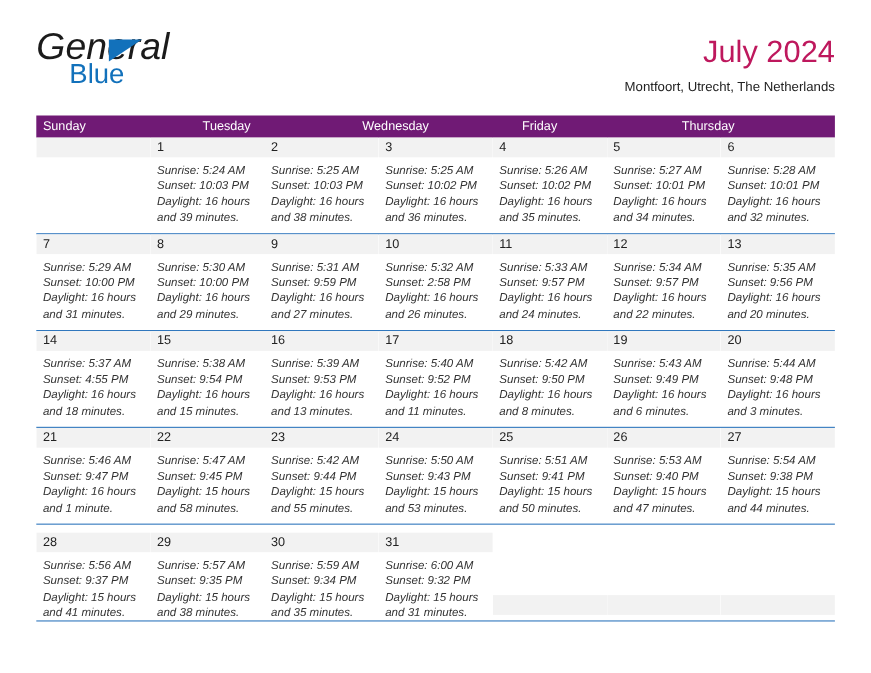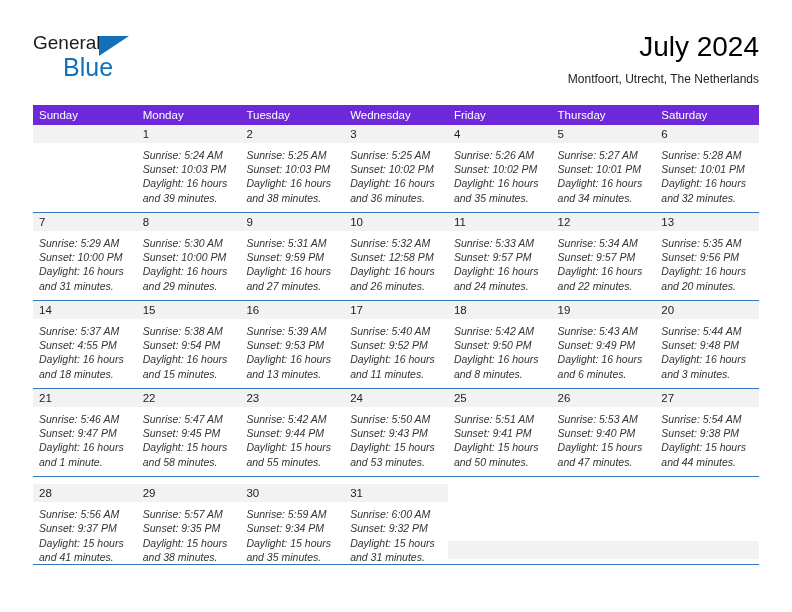--- a/index.html
+++ b/index.html
@@ -35,25 +35,26 @@
     position: absolute;
     left: 0;
     top: 0;
     width: 200px;
     height: 58px;
   }
   .logo-general {
     position: absolute;
     left: 0;
     top: 0;
-    font-size: 19px;
+    font-size: 34px;
     letter-spacing: 0px;
     color: #1b1b1b;
     font-family: "Liberation Sans", sans-serif;
     line-height: 26px;
+    font-style: italic;
   }
   .logo-tri {
     position: absolute;
     left: 66px;
     top: 6px;
     width: 0;
     height: 0;
     border-left: 30px solid #1271bb;
     border-bottom: 20px solid transparent;
   }
@@ -69,21 +70,21 @@
   }
 
   .title-block {
     position: absolute;
     right: 0;
     top: 0;
     text-align: right;
   }
   .cal-title {
     font-size: 28px;
-    color: #000000;
+    color: #be185d;
     line-height: 34px;
     white-space: nowrap;
   }
   .cal-subtitle {
     font-size: 12px;
     color: #222222;
     line-height: 22px;
     margin-top: 4px;
     white-space: nowrap;
   }
@@ -91,21 +92,21 @@
   
   .calendar {
     position: absolute;
     left: 33px;
     top: 105px;
     width: 726px;
   }
 
   .weekday-row {
     display: flex;
-    background: #6d28d9;
+    background: #701a75;
     height: 20px;
   }
   .weekday {
     flex: 1 1 0;
     color: #ffffff;
     font-size: 11.5px;
     line-height: 20px;
     padding-left: 6px;
     box-sizing: border-box;
     white-space: nowrap;
@@ -168,26 +169,24 @@
     <div class="title-block">
       <div class="cal-title">July 2024</div>
       <div class="cal-subtitle">Montfoort, Utrecht, The Netherlands</div>
     </div>
 
   </div>
 
   <div class="calendar">
     <div class="weekday-row" id="weekday-row">
         <div class="weekday">Sunday</div>
-        <div class="weekday">Monday</div>
         <div class="weekday">Tuesday</div>
         <div class="weekday">Wednesday</div>
         <div class="weekday">Friday</div>
         <div class="weekday">Thursday</div>
-        <div class="weekday">Saturday</div>
       </div>
     <div id="weeks-container">
         <div class="week">
           <div class="day empty">
             <div class="day-num"></div>
             <div class="day-info"></div>
           </div>
           <div class="day">
             <div class="day-num">1</div>
             <div class="day-info">
@@ -268,21 +267,21 @@
               <div>Sunrise: 5:31 AM</div>
               <div>Sunset: 9:59 PM</div>
               <div>Daylight: 16 hours</div>
               <div>and 27 minutes.</div>
             </div>
           </div>
           <div class="day">
             <div class="day-num">10</div>
             <div class="day-info">
               <div>Sunrise: 5:32 AM</div>
-              <div>Sunset: 12:58 PM</div>
+              <div>Sunset: 2:58 PM</div>
               <div>Daylight: 16 hours</div>
               <div>and 26 minutes.</div>
             </div>
           </div>
           <div class="day">
             <div class="day-num">11</div>
             <div class="day-info">
               <div>Sunrise: 5:33 AM</div>
               <div>Sunset: 9:57 PM</div>
               <div>Daylight: 16 hours</div>

